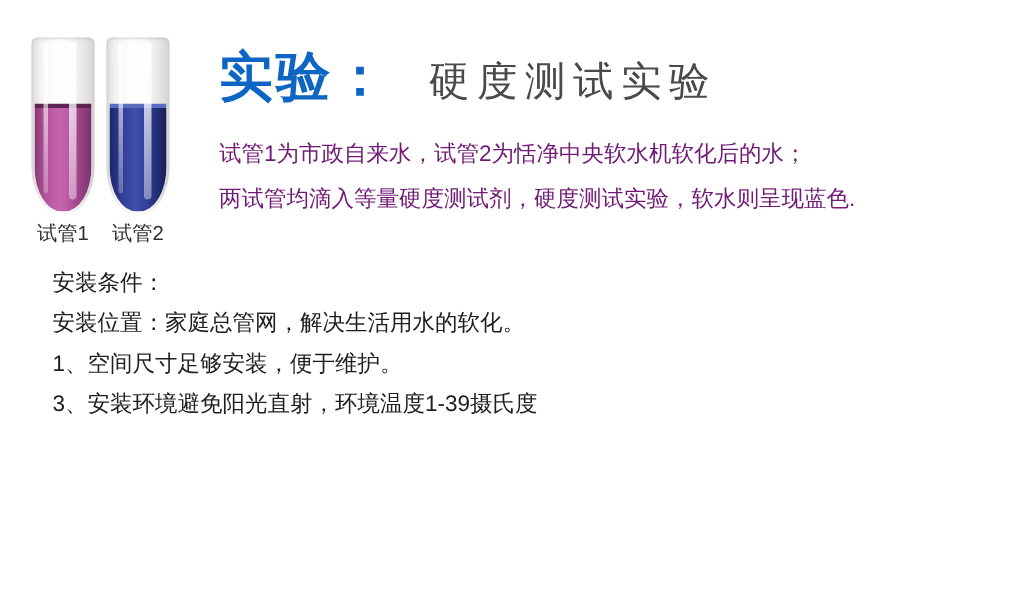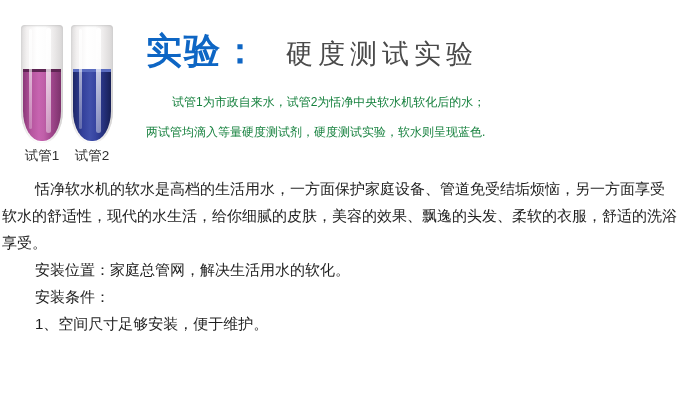--- a/index.html
+++ b/index.html
@@ -57,21 +57,21 @@
   .tube-labels { display: flex; gap: 8px; margin-top: 4px; }
   .tube-labels span {
     display: block; width: 42px; text-align: center;
     font-size: 13.5px; color: #2f2f2f; white-space: nowrap;
   }
 
   .hero-text { margin-left: 31px; }
   .title-row { margin-top: 4px; line-height: 44px; white-space: nowrap; }
   .title-prefix { font-size: 36px; font-weight: bold; color: #0e66c4; letter-spacing: 2px; }
   .title-main { font-size: 27px; color: #4a4a4a; letter-spacing: 5px; margin-left: 26px; }
-  .subtitle { font-size: 12px; color: #15803d; line-height: 20px; text-align: right; }
+  .subtitle { font-size: 15px; color: #701a75; line-height: 20px; }
   .subtitle.first { margin-top: 12px; }
   .subtitle.second { margin-top: 10px; }
 
   
   .body-text { margin-top: 9px; padding: 0 2px; font-size: 15px; line-height: 27px; color: #1e1e1e; }
   .para { margin: 0; text-indent: 2.2em; }
   .line { margin: 0; padding-left: 33px; }
 </style>
 </head>
 <body>
@@ -103,19 +103,19 @@
       <div class="title-row">
         <span class="title-prefix">实验：</span><span class="title-main">硬度测试实验</span>
       </div>
       <div class="subtitle first">试管1为市政自来水，试管2为恬净中央软水机软化后的水；</div>
       <div class="subtitle second">两试管均滴入等量硬度测试剂，硬度测试实验，软水则呈现蓝色.</div>
     </div>
 
   </div>
 
   <div class="body-text">
-    <p class="para">恬净软水机的软水是高档的生活用水，一方面保护家庭设备、管道免受结垢烦恼，另一方面享受软水的舒适性，现代的水生活，给你细腻的皮肤，美容的效果、飘逸的头发、柔软的衣服，舒适的洗浴享受。</p>
+    <p class="line">安装条件：</p>
     <p class="line">安装位置：家庭总管网，解决生活用水的软化。</p>
-    <p class="line">安装条件：</p>
     <p class="line">1、空间尺寸足够安装，便于维护。</p>
+    <p class="line">3、安装环境避免阳光直射，环境温度1-39摄氏度</p>
   </div>
 
 </div>
 
 </body></html>

